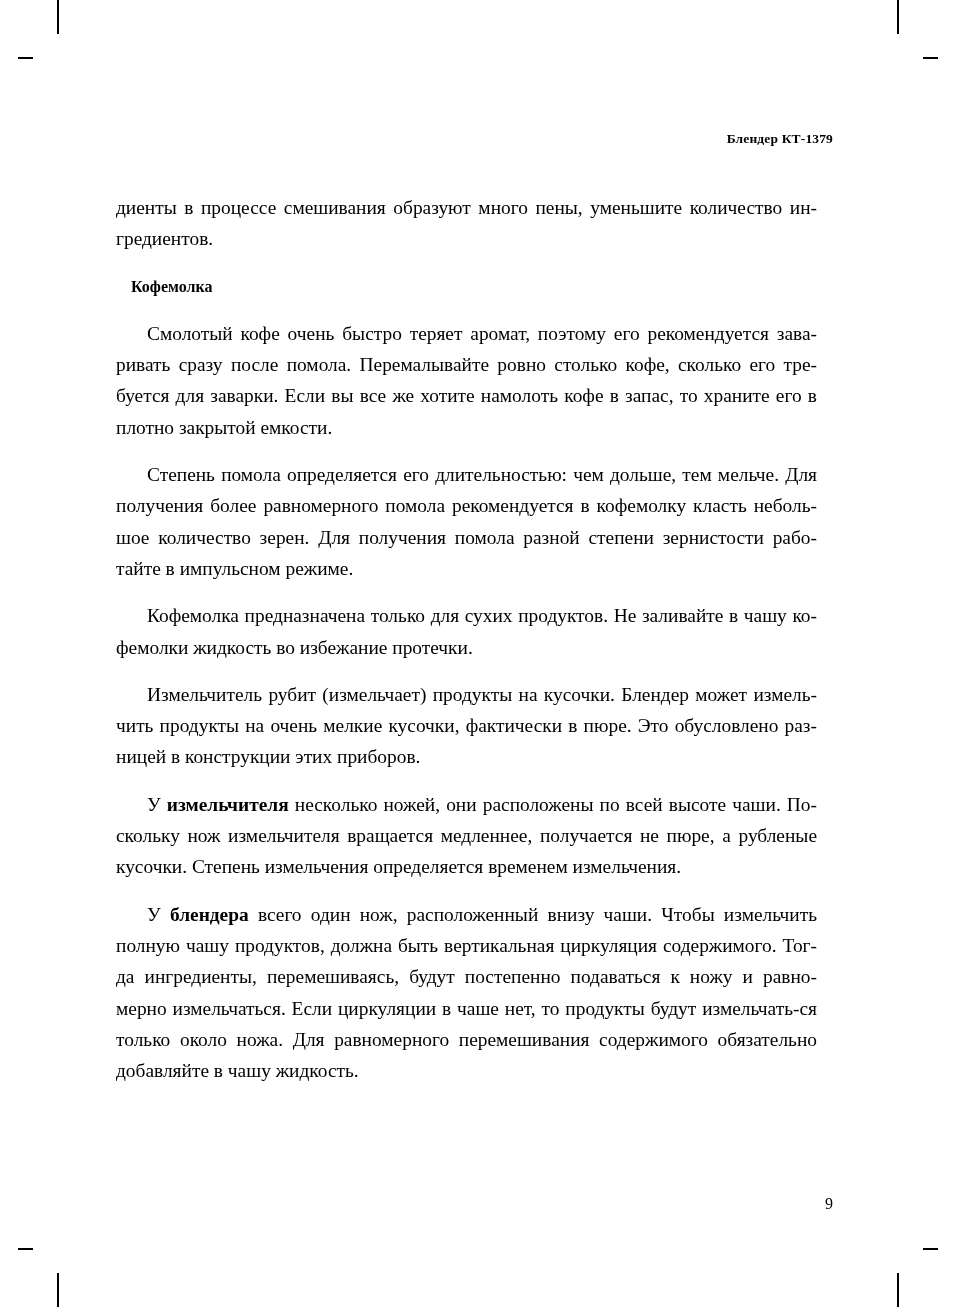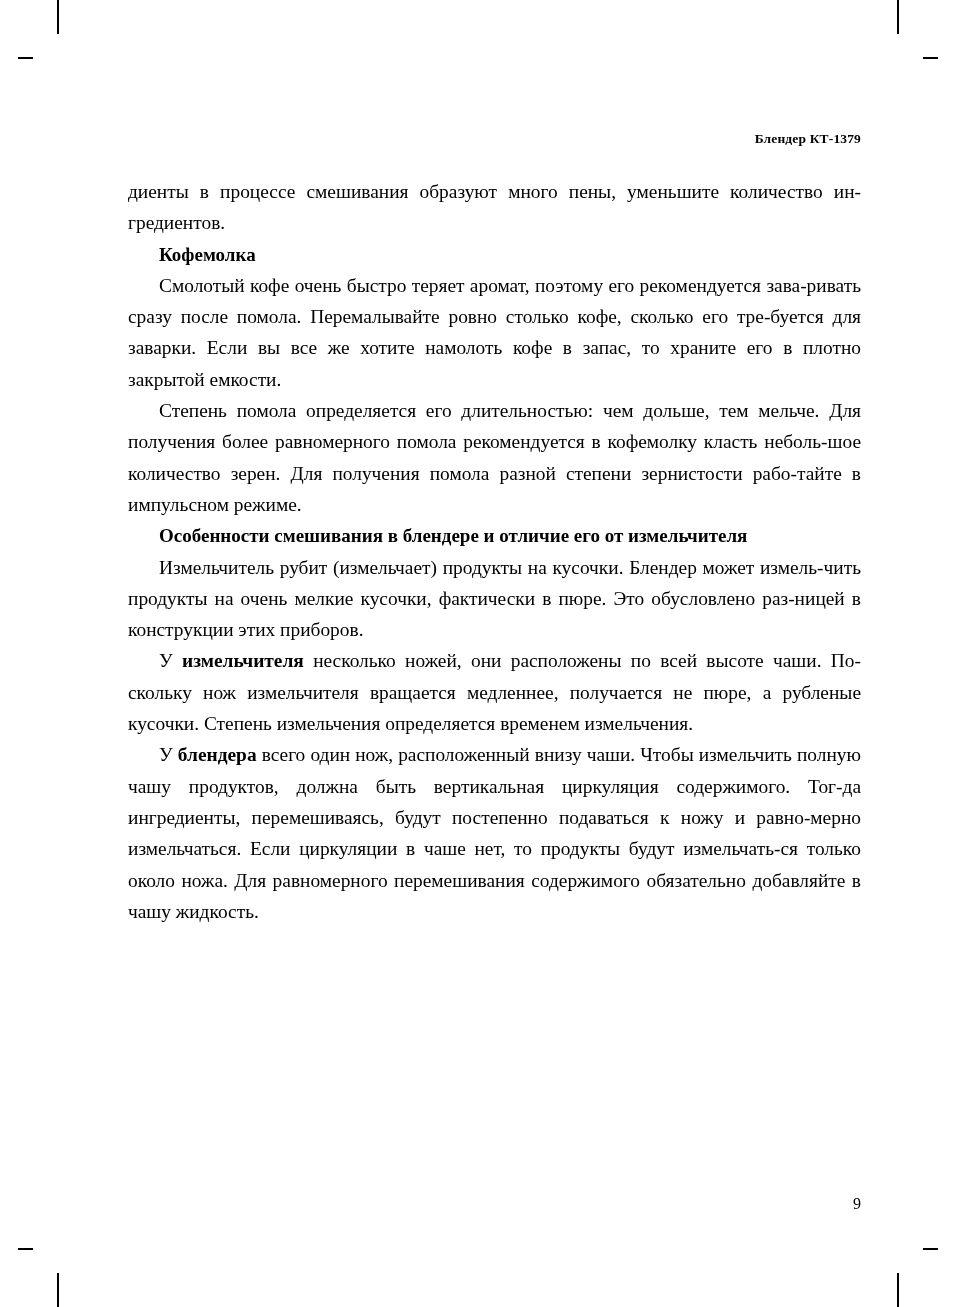--- a/index.html
+++ b/index.html
@@ -29,21 +29,21 @@
   .cm-tr-v { left: 897px; top: 0px; }
   .cm-tr-h { left: 923px; top: 57px; }
   .cm-bl-v { left: 57px;  top: 1273px; }
   .cm-bl-h { left: 18px;  top: 1248px; }
   .cm-br-v { left: 897px; top: 1273px; }
   .cm-br-h { left: 923px; top: 1248px; }
 
   
   .page {
     position: absolute;
-    left: 128px;
+    left: 100px;
     top: 0;
     width: 733px;
     height: 1287px;
   }
 
   .running-head {
     position: absolute;
     top: 131px;
     right: 0;
     font-size: 13.5px;
@@ -53,33 +53,33 @@
   }
 
   .body-copy {
     position: absolute;
     top: 176px;
     left: 0;
     width: 733px;
   }
 
   p.para {
-    margin: 0;
+    margin: 16px;
     text-indent: 31px;
     text-align: justify;
     font-size: 19.4px;
     line-height: 31.3px;
     hyphens: manual;
   }
 
   p.no-indent { text-indent: 0; }
 
   h2.section-head {
     margin: 0;
-    font-size: 19px;
+    font-size: 16px;
     line-height: 31.3px;
     font-weight: bold;
     text-indent: 31px;
     text-align: left;
   }
 
   .gap-before-head { margin-top: 31px; }
   .head-spaced-below { margin-bottom: 16px; }
   .head-spaced-above { margin-top: 20px; }
 
@@ -117,22 +117,22 @@
 
 
     <h2 class="section-head gap-before-head">Кофемолка</h2>
 
 
     <p class="para">Смолотый кофе очень быстро теряет аромат, поэтому его рекомендуется зава-ривать сразу после помола. Перемалывайте ровно столько кофе, сколько его тре-буется для заварки. Если вы все же хотите намолоть кофе в запас, то храните его в плотно закрытой емкости.</p>
 
     <p class="para">Степень помола определяется его длительностью: чем дольше, тем мельче. Для получения более равномерного помола рекомендуется в кофемолку класть неболь-шое количество зерен. Для получения помола разной степени зернистости рабо-тайте в импульсном режиме.</p>
 
 
+    <p class="para">Кофемолка предназначена только для сухих продуктов. Не заливайте в чашу ко-фемолки жидкость во избежание протечки.</p>
 
-    <h2 class="section-head head-spaced-above head-spaced-below">Особенности смешивания в блендере и отличие его от измельчителя</h2>
 
     <p class="para">Измельчитель рубит (измельчает) продукты на кусочки. Блендер может измель-чить продукты на очень мелкие кусочки, фактически в пюре. Это обусловлено раз-ницей в конструкции этих приборов.</p>
 
     <p class="para"><span>У </span><b>измельчителя</b><span> несколько ножей, они расположены по всей высоте чаши. По-скольку нож измельчителя вращается медленнее, получается не пюре, а рубленые кусочки. Степень измельчения определяется временем измельчения.</span></p>
 
     <p class="para"><span>У </span><b>блендера</b><span> всего один нож, расположенный внизу чаши. Чтобы измельчить полную чашу продуктов, должна быть вертикальная циркуляция содержимого. Тог-да ингредиенты, перемешиваясь, будут постепенно подаваться к ножу и равно-мерно измельчаться. Если циркуляции в чаше нет, то продукты будут измельчать-ся только около ножа. Для равномерного перемешивания содержимого обязательно добавляйте в чашу жидкость.</span></p>
 
   </div>
 
   <div class="page-number">9</div>

